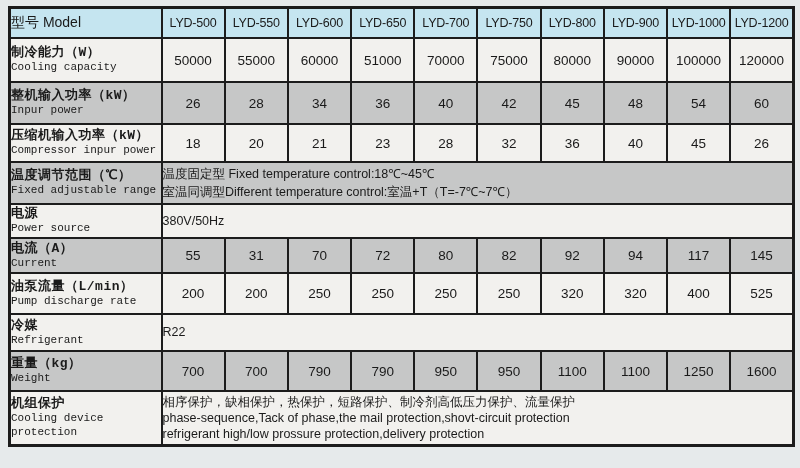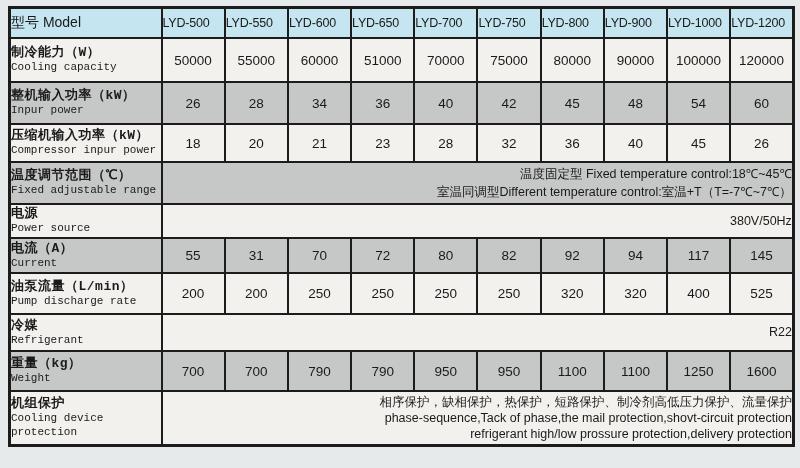--- a/index.html
+++ b/index.html
@@ -33,36 +33,36 @@
   .label{
     text-align:left;
     padding:2px 2px 2px 6px;
     line-height:1.25;
     font-family:Liberation Mono, monospace;
   }
   .label .cn{font-weight:bold;font-size:13px;letter-spacing:0.5px;}
   .label .en{font-size:11px;}
   th.model-head{
     font-size:12.5px;
-    text-align:left;
+    text-align:center;
     letter-spacing:-0.2px;
     height:28px;
   }
   th.model-label{
     text-align:left;
     padding-left:26px;
     font-size:14px;
     font-weight:bold;
   }
   td.val{
     text-align:center;
     font-size:13.5px;
   }
   td.merged{
-    text-align:right;
+    text-align:left;
     font-size:12.5px;
     line-height:1.45;
   }
   td.merged .mline{white-space:nowrap;}
   
   tr.r-cooling  td{height:42px;}
   tr.r-input    td{height:40px;}
   tr.r-compr    td{height:36px;}
   tr.r-temp     td{height:40px;}
   tr.r-power    td{height:32px;}

